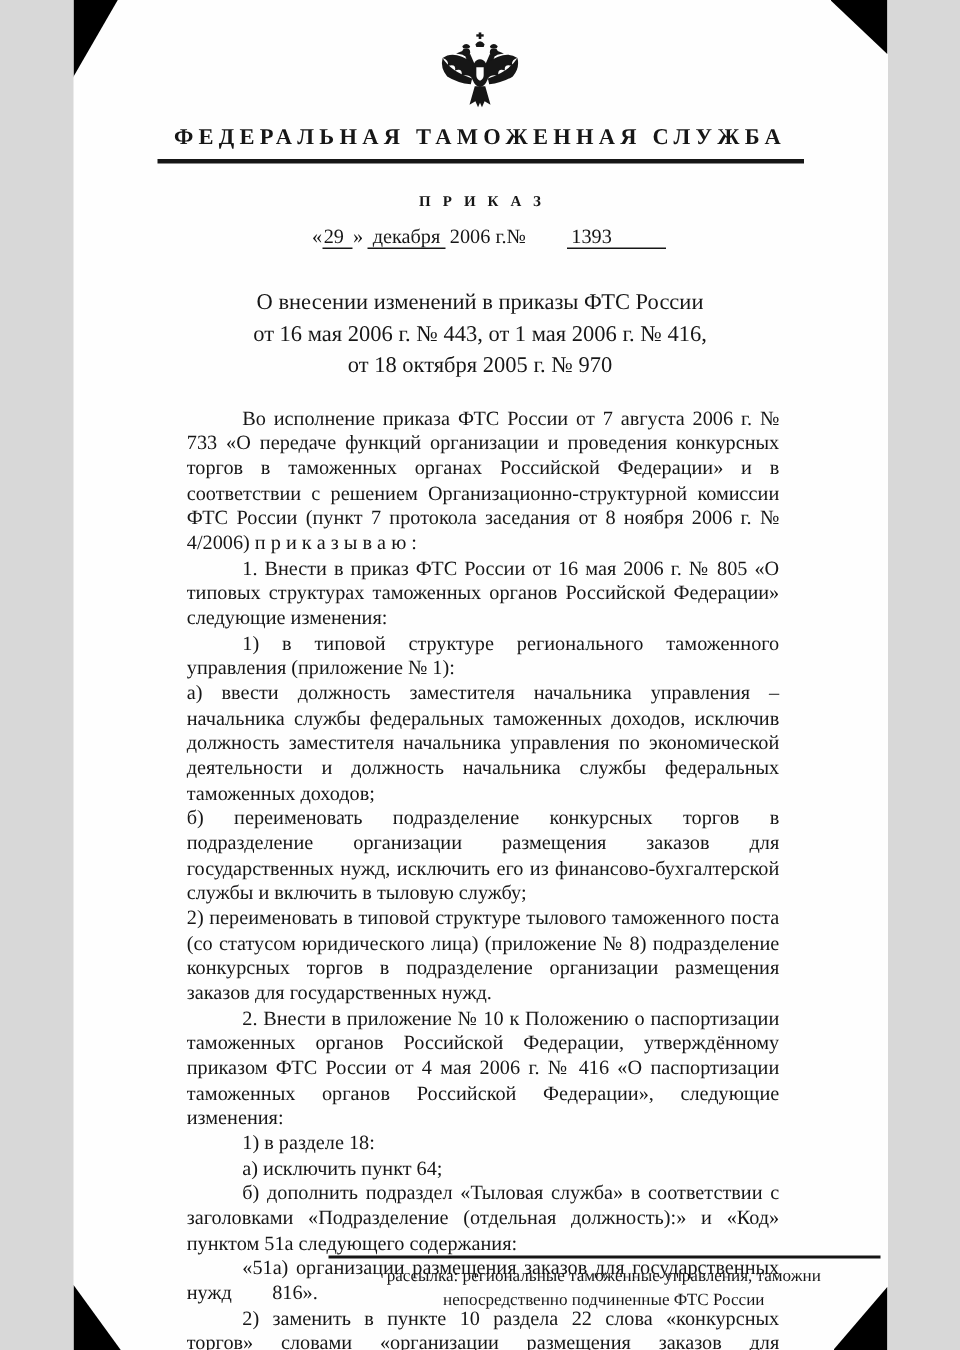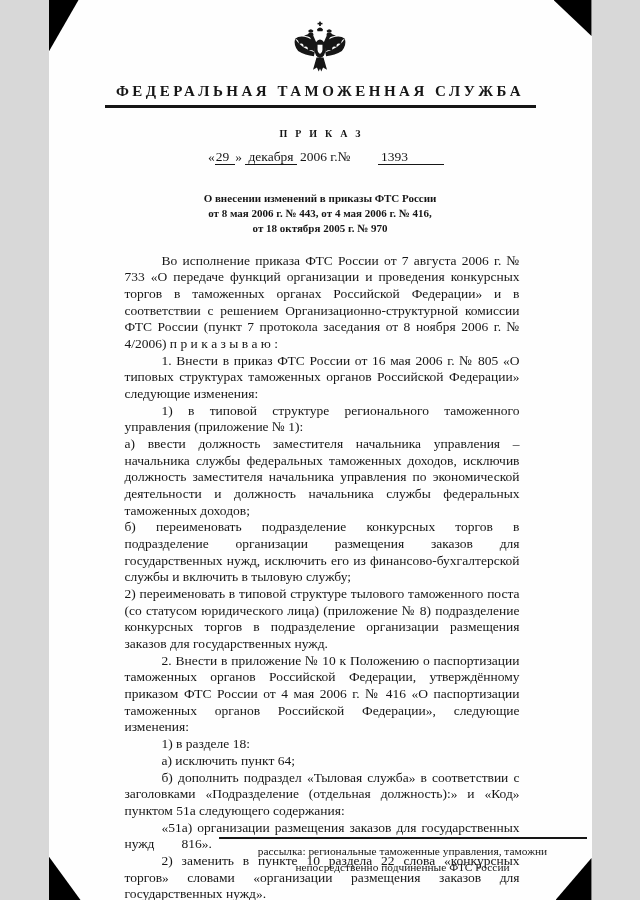--- a/index.html
+++ b/index.html
@@ -34,22 +34,22 @@
     margin:10px 64px 0 76px; font-size:13.5px;
   }
   .underlined { border-bottom:1.2px solid #161616; }
   .day { padding:0 6px 0 1px; }
   .month { padding:0 3px; }
   .num-value { border-bottom:1.2px solid #161616; padding:0 36px 0 3px;margin-left:24px; }
 
   .city { margin-top:3px; text-align:center; font-size:12px; }
 
   .title {
-    margin-top:26px; text-align:center; font-weight:700;
-    font-size:11px; line-height:1.4;
+    margin-top:26px; text-align:center; font-weight:400;
+    font-size:15px; line-height:1.4;
   }
 
   .body { margin:16px 72px 0 76px; font-size:13.5px; line-height:1.235; text-align:justify; }
   .body p { margin:0; }
   .indent { text-indent:37px; }
   .block { margin-left:37px; }
   .pre { white-space:pre-wrap; }
 
   .footer {
     position:absolute; right:5px; bottom:24px; width:368px;
@@ -103,21 +103,21 @@
     </div>
     <div>
       <span>№</span>
       <span class="num-value">1393</span>
     </div>
   </div>
 
 
   <div class="title">
     <div>О внесении изменений в приказы ФТС России</div>
-    <div>от 8 мая 2006 г.  № 443, от 4 мая 2006 г.  № 416,</div>
+    <div>от 16 мая 2006 г.  № 443, от 1 мая 2006 г.  № 416,</div>
     <div>от 18 октября 2005 г.  № 970</div>
   </div>
 
   <main class="body">
     <p class="indent">Во исполнение приказа ФТС России от 7 августа 2006 г. № 733 «О передаче функций организации и проведения конкурсных торгов в таможенных органах Российской Федерации» и в соответствии с решением Организационно-структурной комиссии ФТС России (пункт 7 протокола заседания от 8 ноября 2006 г. № 4/2006)  п р и к а з ы в а ю :</p>
     <p class="indent">1. Внести в приказ ФТС России от 16 мая 2006 г. № 805 «О типовых структурах таможенных органов Российской Федерации» следующие изменения:</p>
     <p class="indent">1) в типовой структуре регионального таможенного управления (приложение № 1):</p>
     <p class="block">а) ввести должность заместителя начальника управления – начальника службы федеральных таможенных доходов, исключив должность заместителя начальника управления по экономической деятельности и должность начальника службы федеральных таможенных доходов;</p>
     <p class="block">б) переименовать подразделение конкурсных торгов в подразделение организации размещения заказов для государственных нужд, исключить его из финансово-бухгалтерской службы и включить в тыловую службу;</p>
     <p class="block">2) переименовать в типовой структуре тылового таможенного поста (со статусом юридического лица) (приложение № 8) подразделение конкурсных торгов в подразделение организации размещения заказов для государственных нужд.</p>

